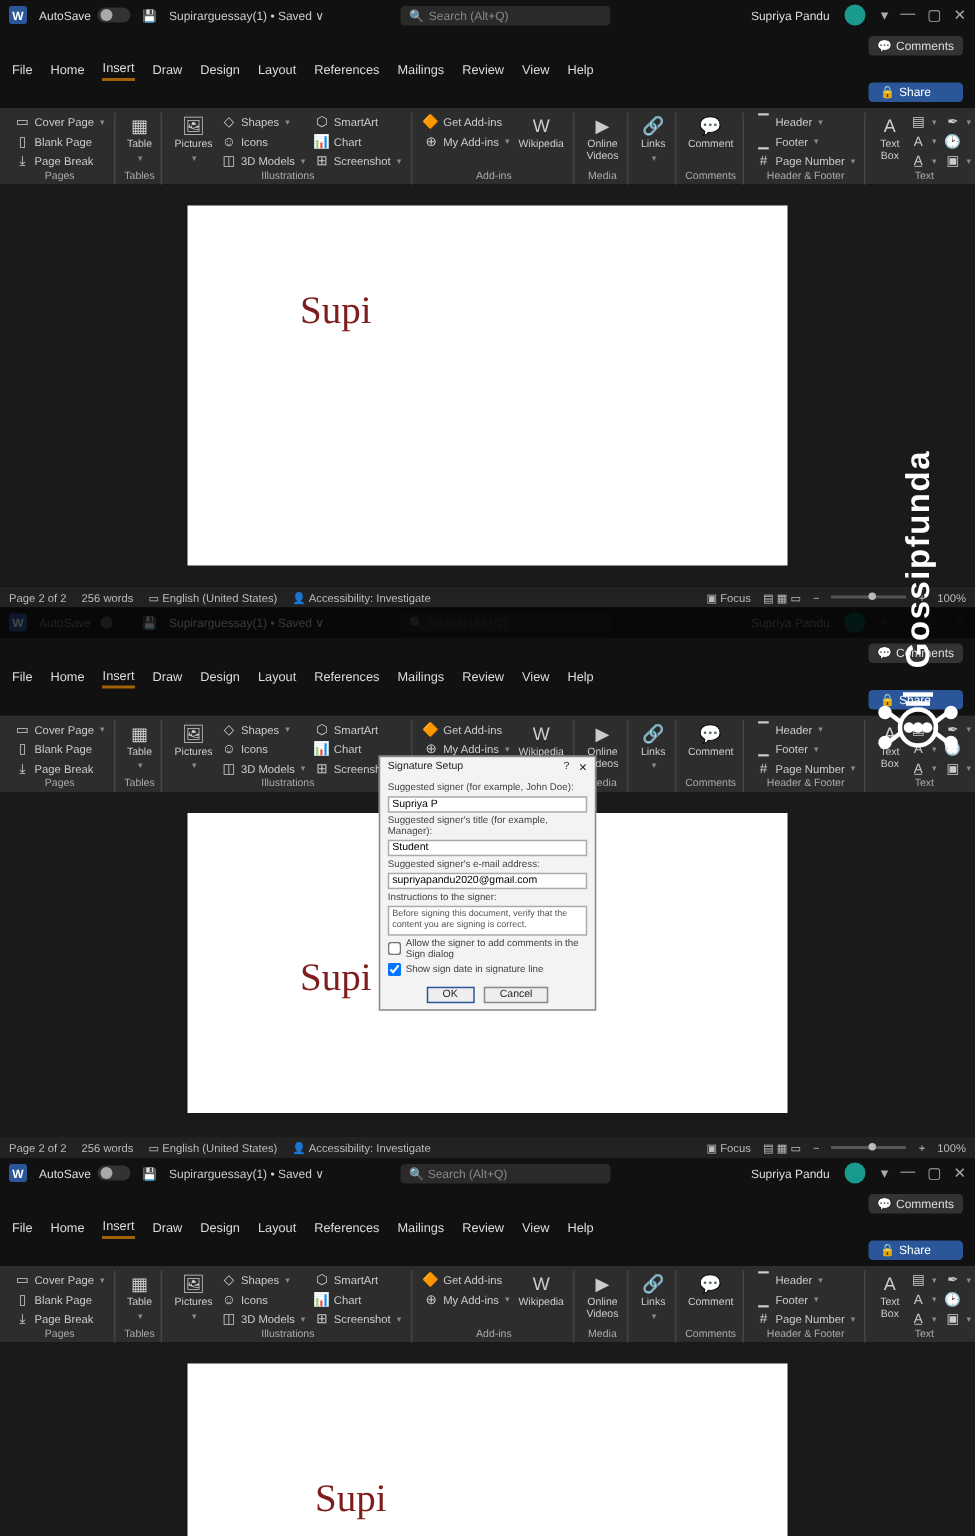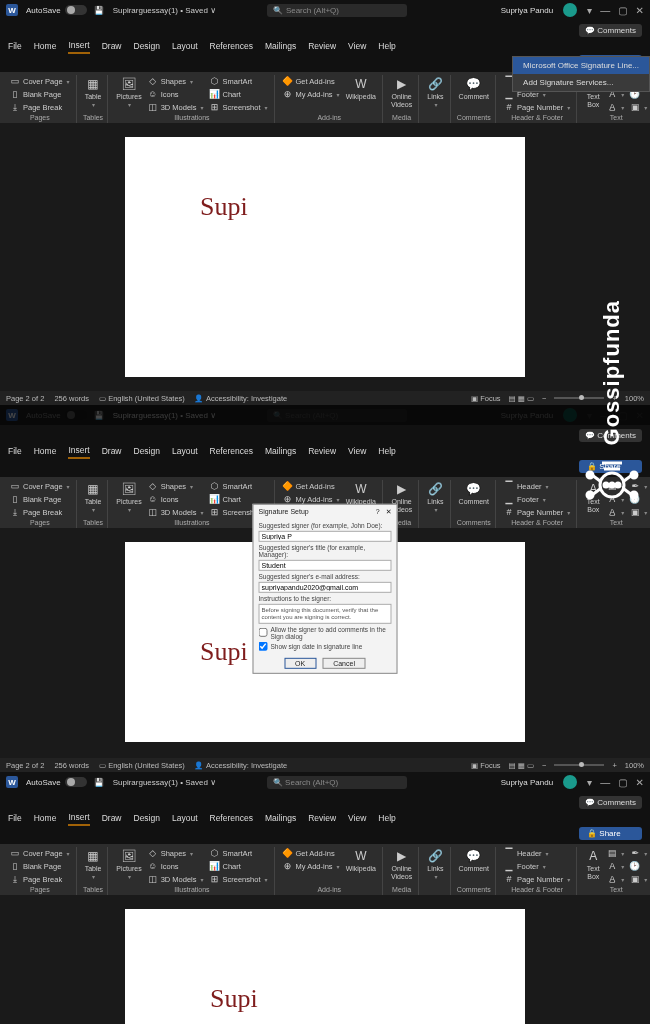--- a/index.html
+++ b/index.html
@@ -281,24 +281,20 @@
               <span class="sicon">▣</span>
               <span class="dd">▾</span>
             </span>
         </div>
       </div>
       <span class="group-label">Text</span>
     </div>
 
   </div>
 
-  <div class="submenu">
-    <div class="hl">Microsoft Office Signature Line...</div>
-    <div>Add Signature Services...</div>
-  </div>
 
   <div class="doc-area">
     <div class="page">
       <span class="handwriting">Supi</span>
     </div>
   </div>
 
   <div class="statusbar">
     <span>Page 2 of 2</span>
     <span>256 words</span>

